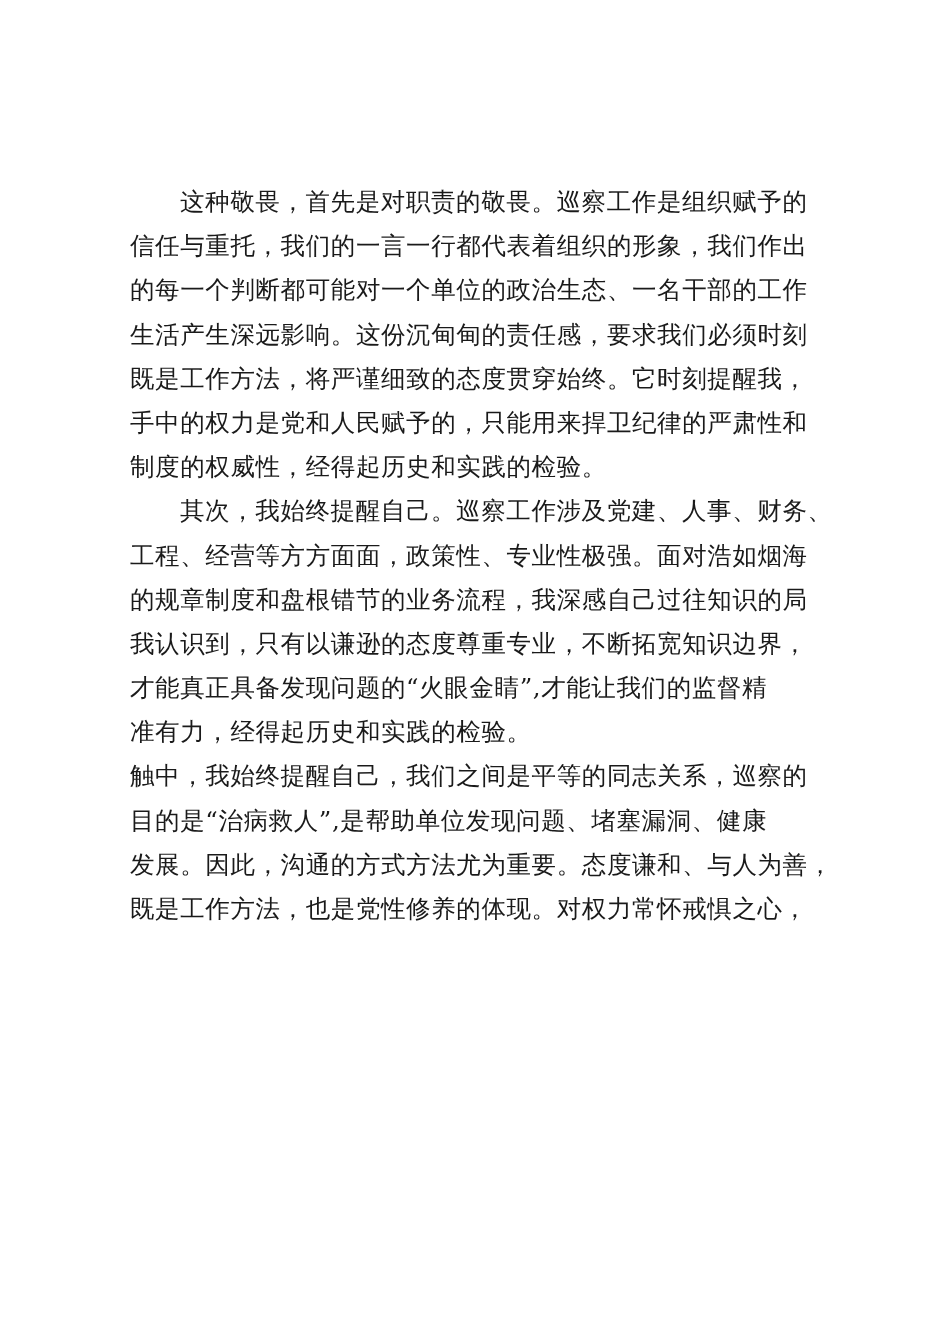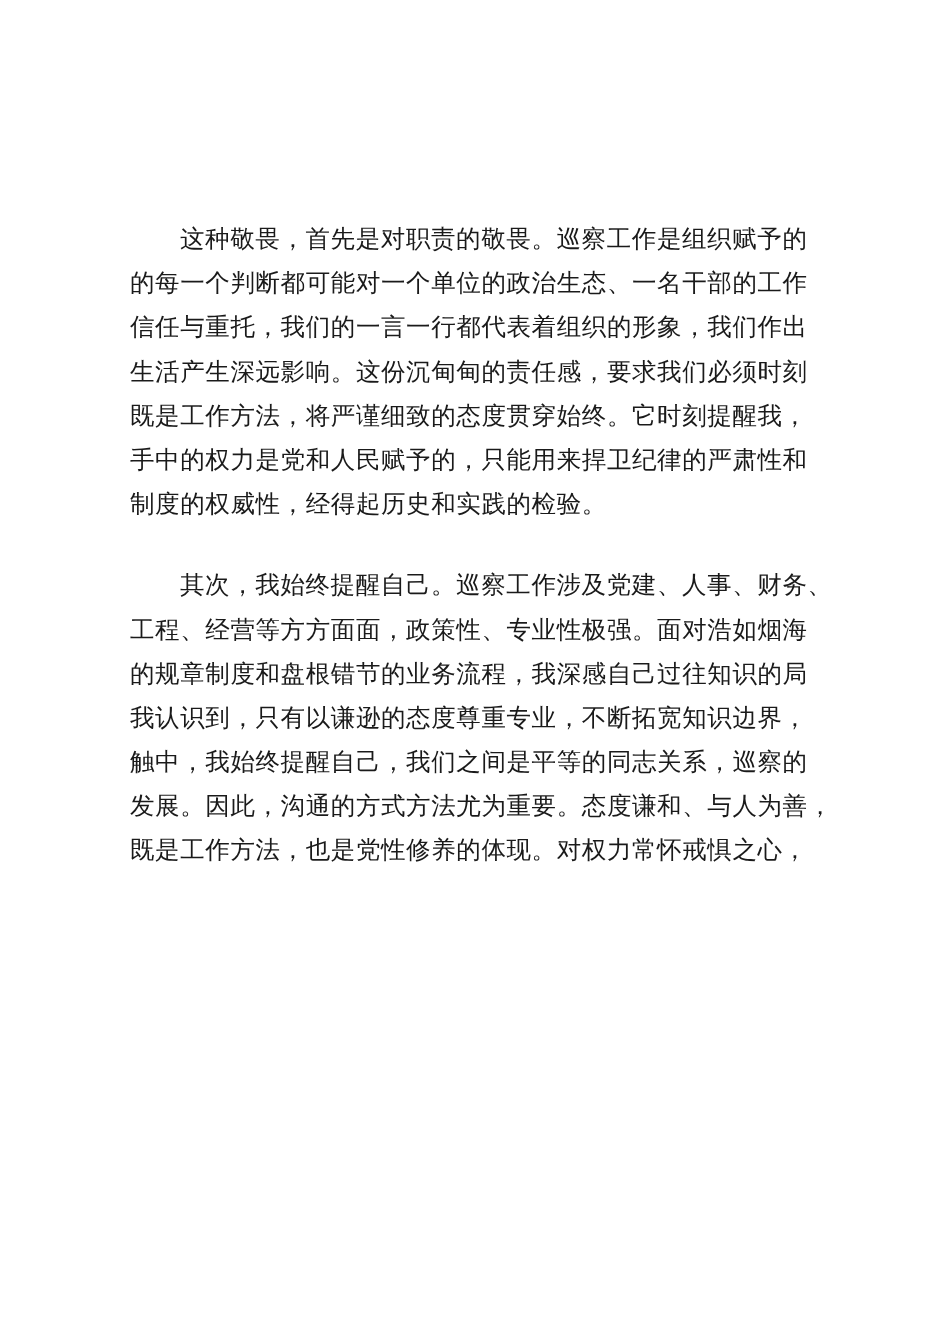--- a/index.html
+++ b/index.html
@@ -28,40 +28,42 @@
       margin: 0;
       padding: 0;
     }
     .line {
       display: block;
       white-space: nowrap;
       height: 44.2px;
     }
     .line.indent {
       padding-left: 50px;
-      margin-top: 37px;
     }
   </style>
 </head>
 <body>
 
 <div class="page">
   <div class="para">
     <span class="line indent">这种敬畏，首先是对职责的敬畏。巡察工作是组织赋予的</span>
+    <span class="line">信任与重托，我们的一言一行都代表着组织的形象，我们作出</span>
     <span class="line">的每一个判断都可能对一个单位的政治生态、一名干部的工作</span>
-    <span class="line">信任与重托，我们的一言一行都代表着组织的形象，我们作出</span>
     <span class="line">生活产生深远影响。这份沉甸甸的责任感，要求我们必须时刻</span>
     <span class="line">既是工作方法，将严谨细致的态度贯穿始终。它时刻提醒我，</span>
     <span class="line">手中的权力是党和人民赋予的，只能用来捍卫纪律的严肃性和</span>
     <span class="line">制度的权威性，经得起历史和实践的检验。</span>
   </div>
   <div class="para">
     <span class="line indent">其次，我始终提醒自己。巡察工作涉及党建、人事、财务、</span>
     <span class="line">工程、经营等方方面面，政策性、专业性极强。面对浩如烟海</span>
     <span class="line">的规章制度和盘根错节的业务流程，我深感自己过往知识的局</span>
     <span class="line">我认识到，只有以谦逊的态度尊重专业，不断拓宽知识边界，</span>
+    <span class="line">才能真正具备发现问题的“火眼金睛”,才能让我们的监督精</span>
+    <span class="line">准有力，经得起历史和实践的检验。</span>
   </div>
   <div class="para">
     <span class="line">触中，我始终提醒自己，我们之间是平等的同志关系，巡察的</span>
+    <span class="line">目的是“治病救人”,是帮助单位发现问题、堵塞漏洞、健康</span>
     <span class="line">发展。因此，沟通的方式方法尤为重要。态度谦和、与人为善，</span>
     <span class="line">既是工作方法，也是党性修养的体现。对权力常怀戒惧之心，</span>
   </div>
 </div>
 
 </body></html>

